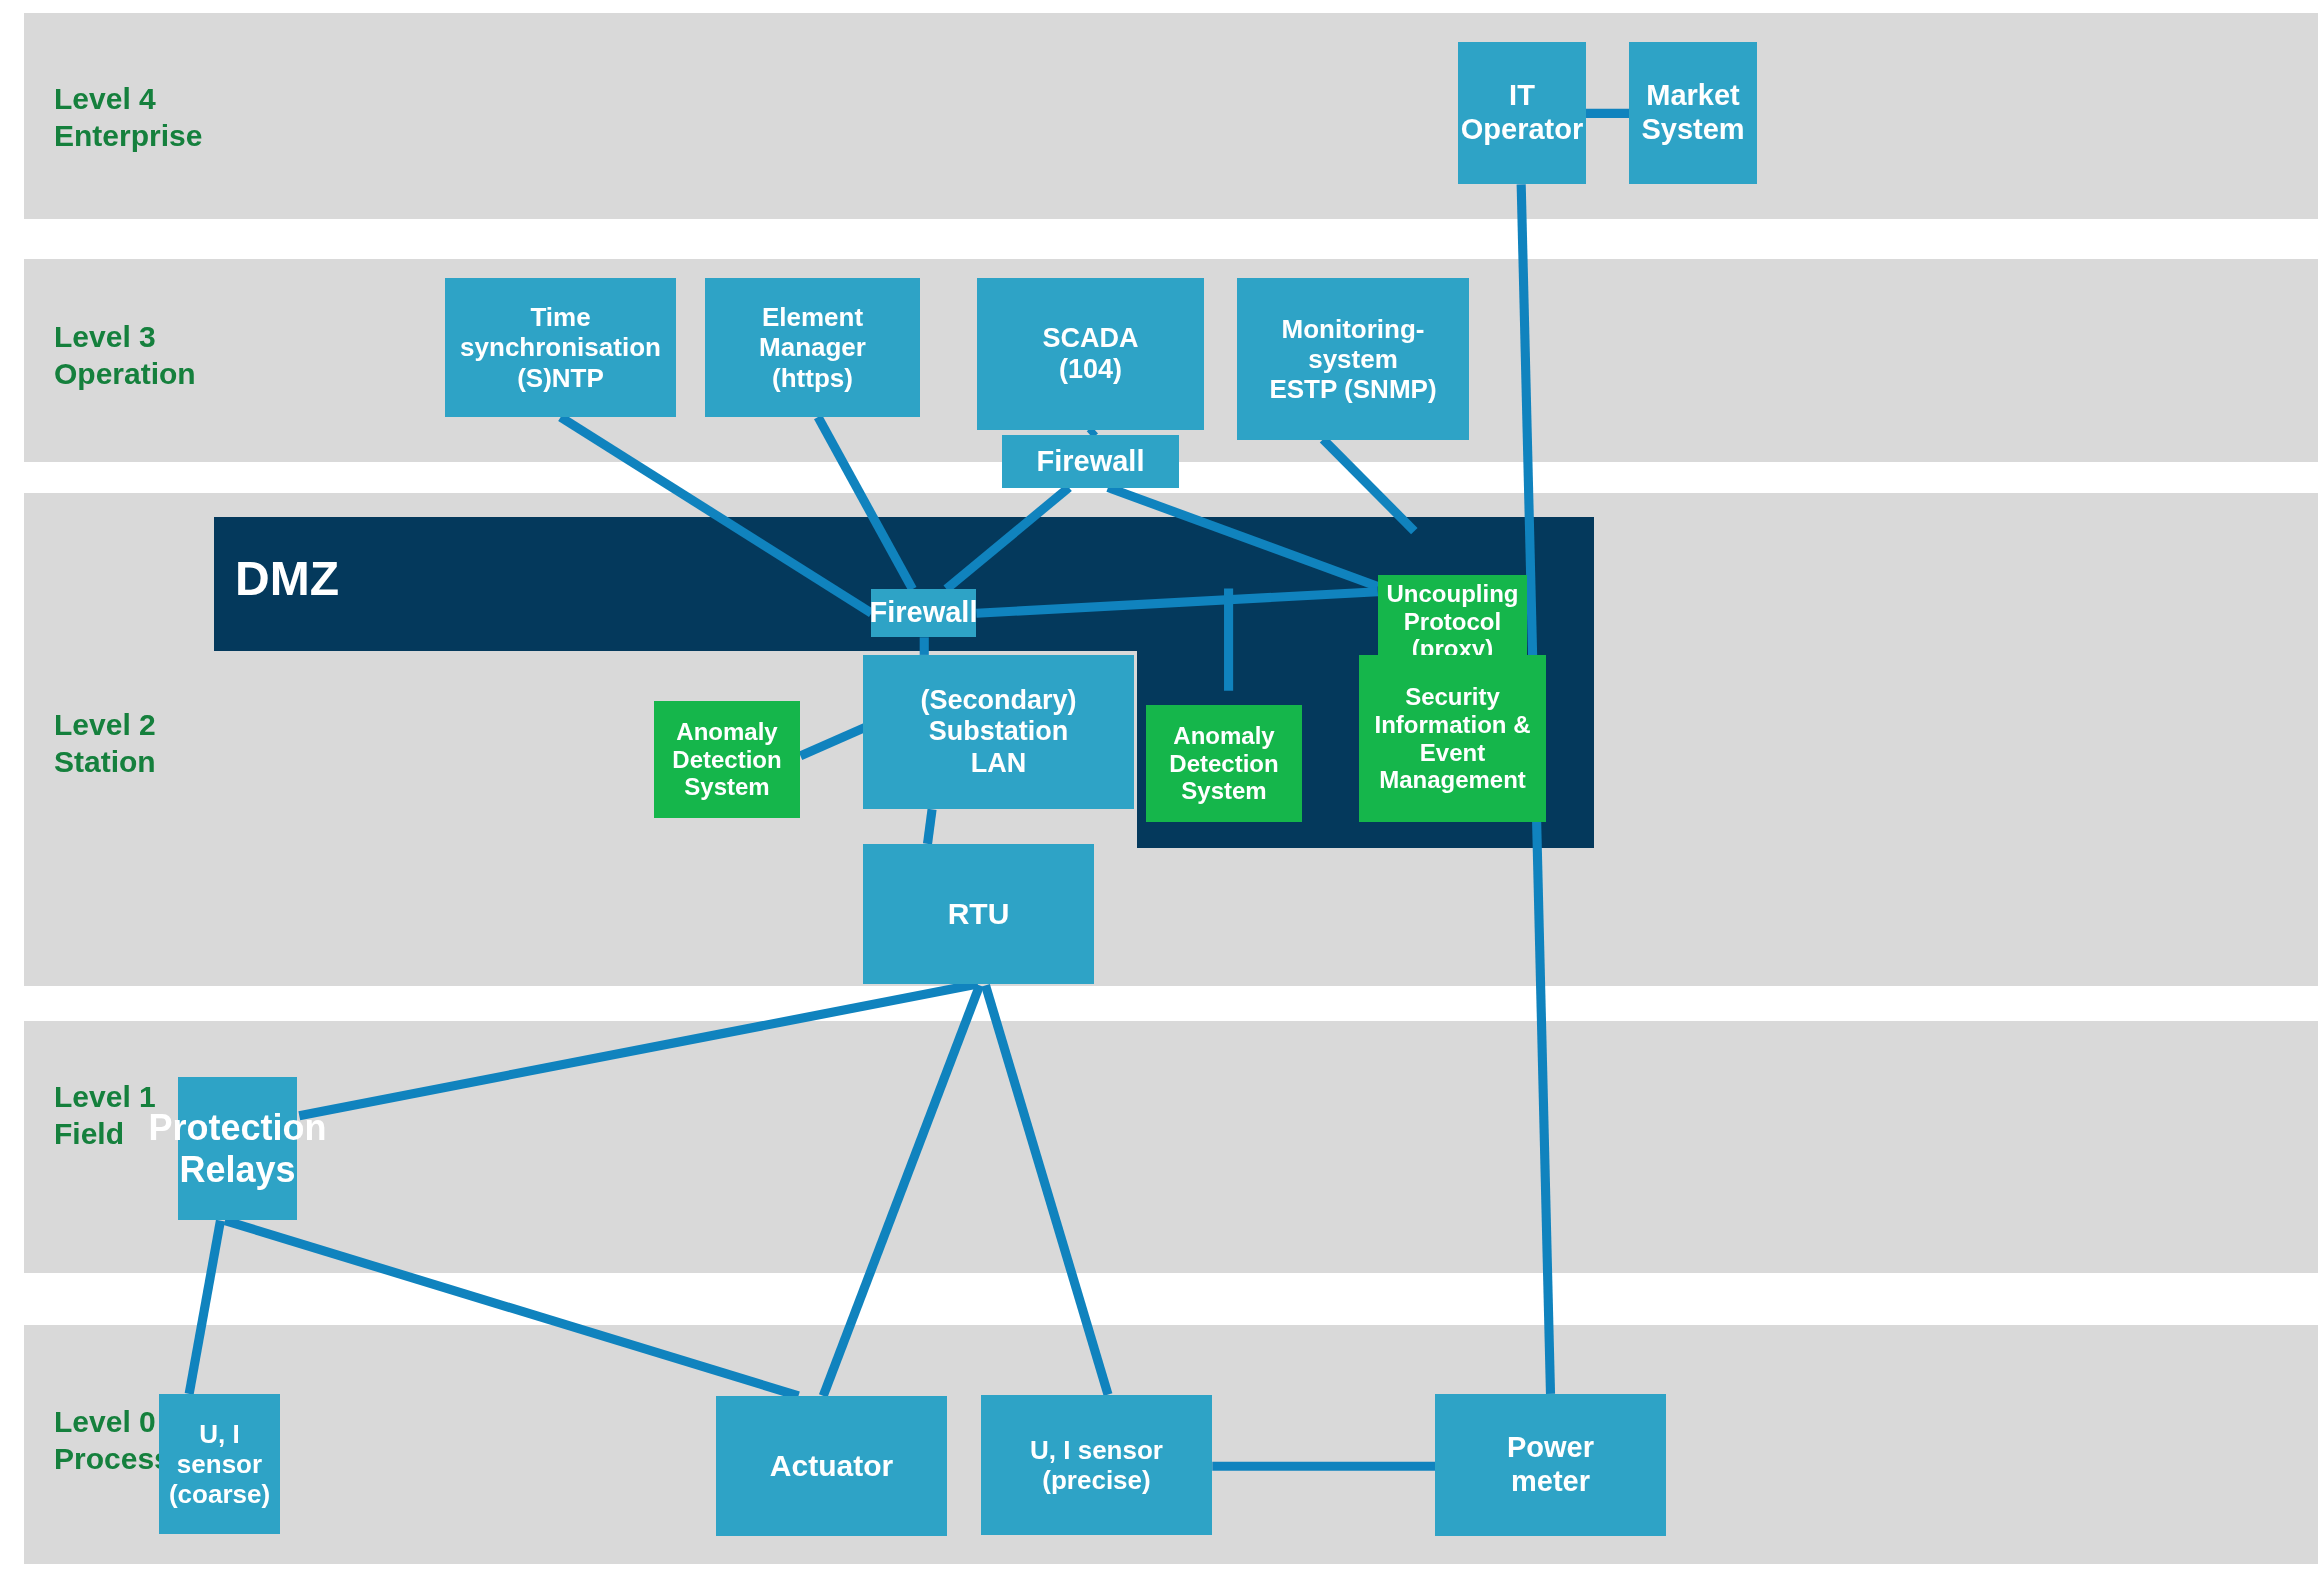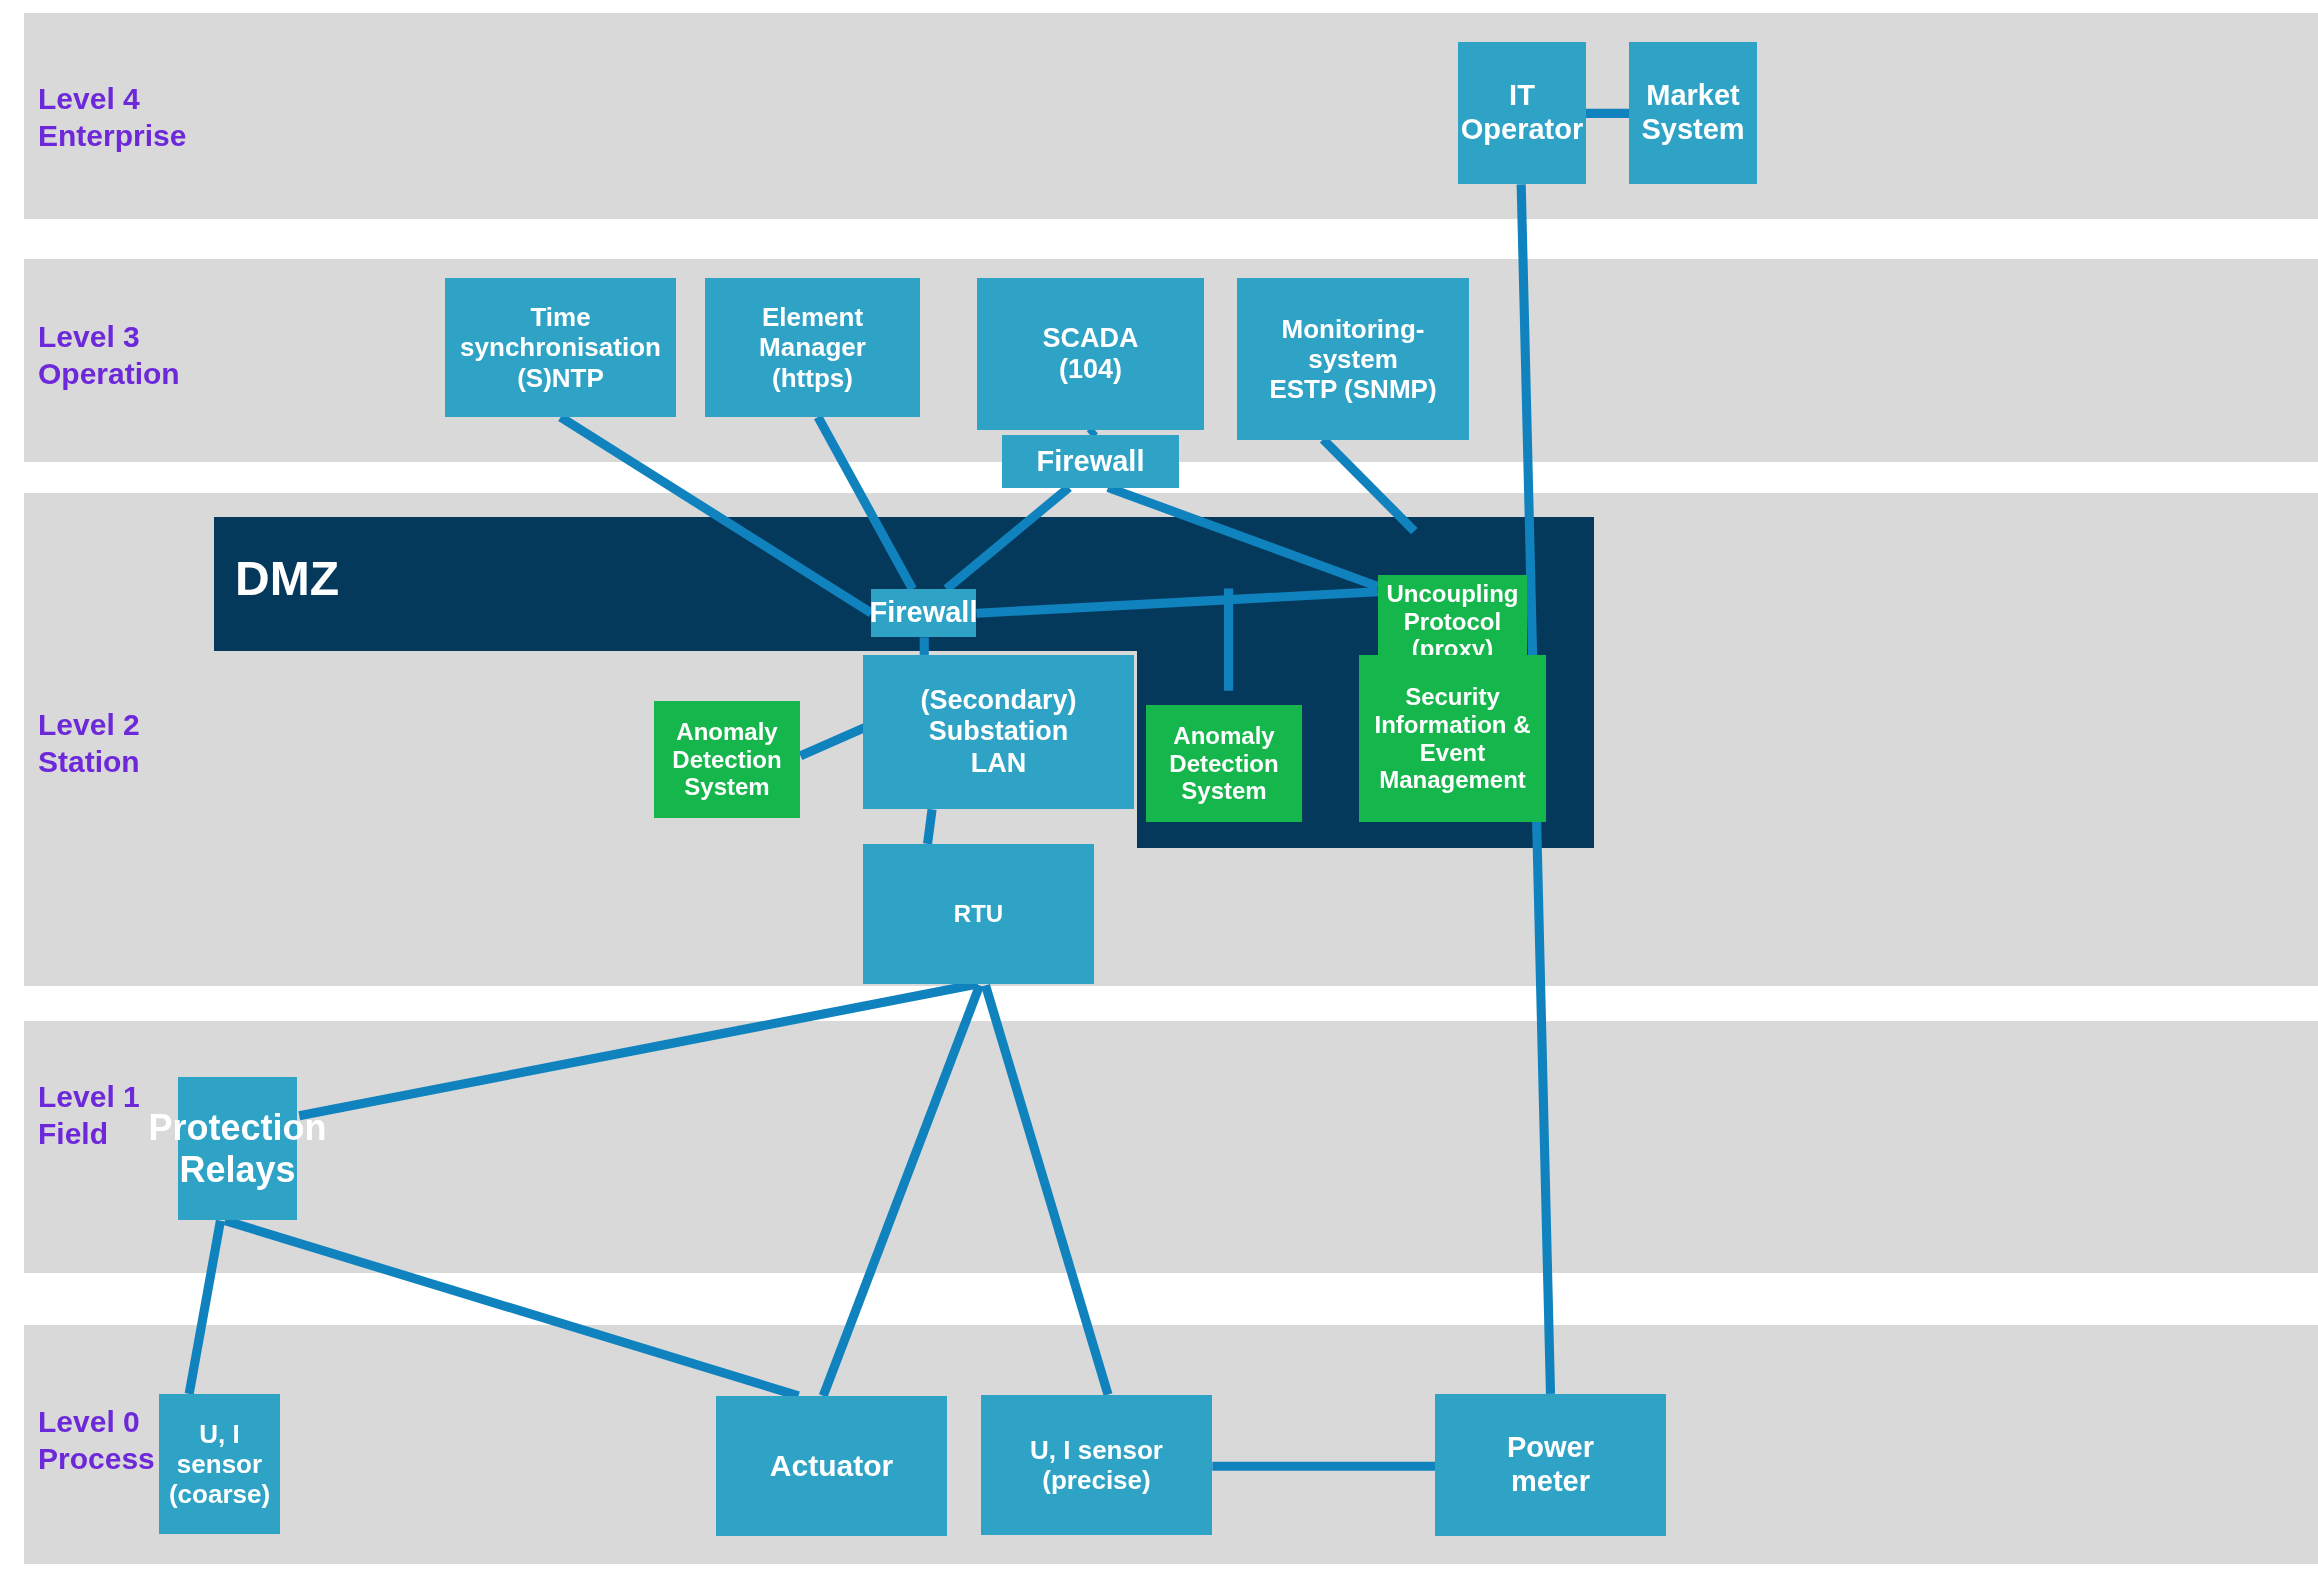--- a/index.html
+++ b/index.html
@@ -1,19 +1,19 @@
 <!DOCTYPE html>
 <html style="font-size:10.4px"><head>
 <meta charset="utf-8">
 <style>
   html,body{margin:0;padding:0;background:#ffffff;}
   body{font-family:"Liberation Sans",sans-serif;}
   #stage{position:relative;width:2319px;height:1579px;background:#ffffff;overflow:hidden;}
   .band{position:absolute;background:#d9d9d9;}
-  .band-label{position:absolute;color:#6d28d9;font-weight:bold;font-size:30px;line-height:1.22;white-space:pre-line;}
+  .band-label{position:absolute;color:#15803d;font-weight:bold;font-size:30px;line-height:1.22;white-space:pre-line;margin-left:16px;}
   .node{position:absolute;display:flex;align-items:center;justify-content:center;text-align:center;color:#ffffff;font-weight:bold;line-height:1.16;z-index:6;box-sizing:border-box;padding:2.6px 3.9px;}
   .blue{background:#2ea3c6;}
   .green{background:#15b64b;}
   .dmz{position:absolute;background:#04395c;z-index:2;}
   .dmz-title{position:absolute;color:#ffffff;font-weight:bold;font-size:48px;z-index:5;}
   svg.links{position:absolute;left:0;top:0;width:2319px;height:1579px;z-index:4;}
   svg.links line{stroke:#1083be;stroke-width:14;}
   .fw{z-index:7;}
 </style>
 </head>
@@ -117,21 +117,21 @@
   <div class="node green" style="left:654px;top:701px;width:146px;height:117px;font-size:24px;white-space:pre-line;">Anomaly
 Detection
 System</div>
   <div class="node green" style="left:1146px;top:705px;width:156px;height:117px;font-size:24px;white-space:pre-line;">Anomaly
 Detection
 System</div>
 
   <div class="node blue" style="left:863px;top:655px;width:271px;height:154px;font-size:27px;white-space:pre-line;">(Secondary)
 Substation
 LAN</div>
-  <div class="node blue" style="left:863px;top:844px;width:231px;height:140px;font-size:24px;">RTU</div>
+  <div class="node blue" style="left:863px;top:844px;width:231px;height:140px;font-size:30px;">RTU</div>
 
   <div class="node blue" style="left:178px;top:1077px;width:119px;height:143px;font-size:36px;white-space:pre-line;text-align:center;">Protection
 Relays</div>
 
   <div class="node blue" style="left:159px;top:1394px;width:121px;height:140px;font-size:26px;white-space:pre-line;">U, I sensor
 (coarse)</div>
   <div class="node blue" style="left:716px;top:1396px;width:231px;height:140px;font-size:30px;">Actuator</div>
   <div class="node blue" style="left:981px;top:1395px;width:231px;height:140px;font-size:26px;white-space:pre-line;">U, I sensor
 (precise)</div>
   <div class="node blue" style="left:1435px;top:1394px;width:231px;height:142px;font-size:29px;white-space:pre-line;">Power

